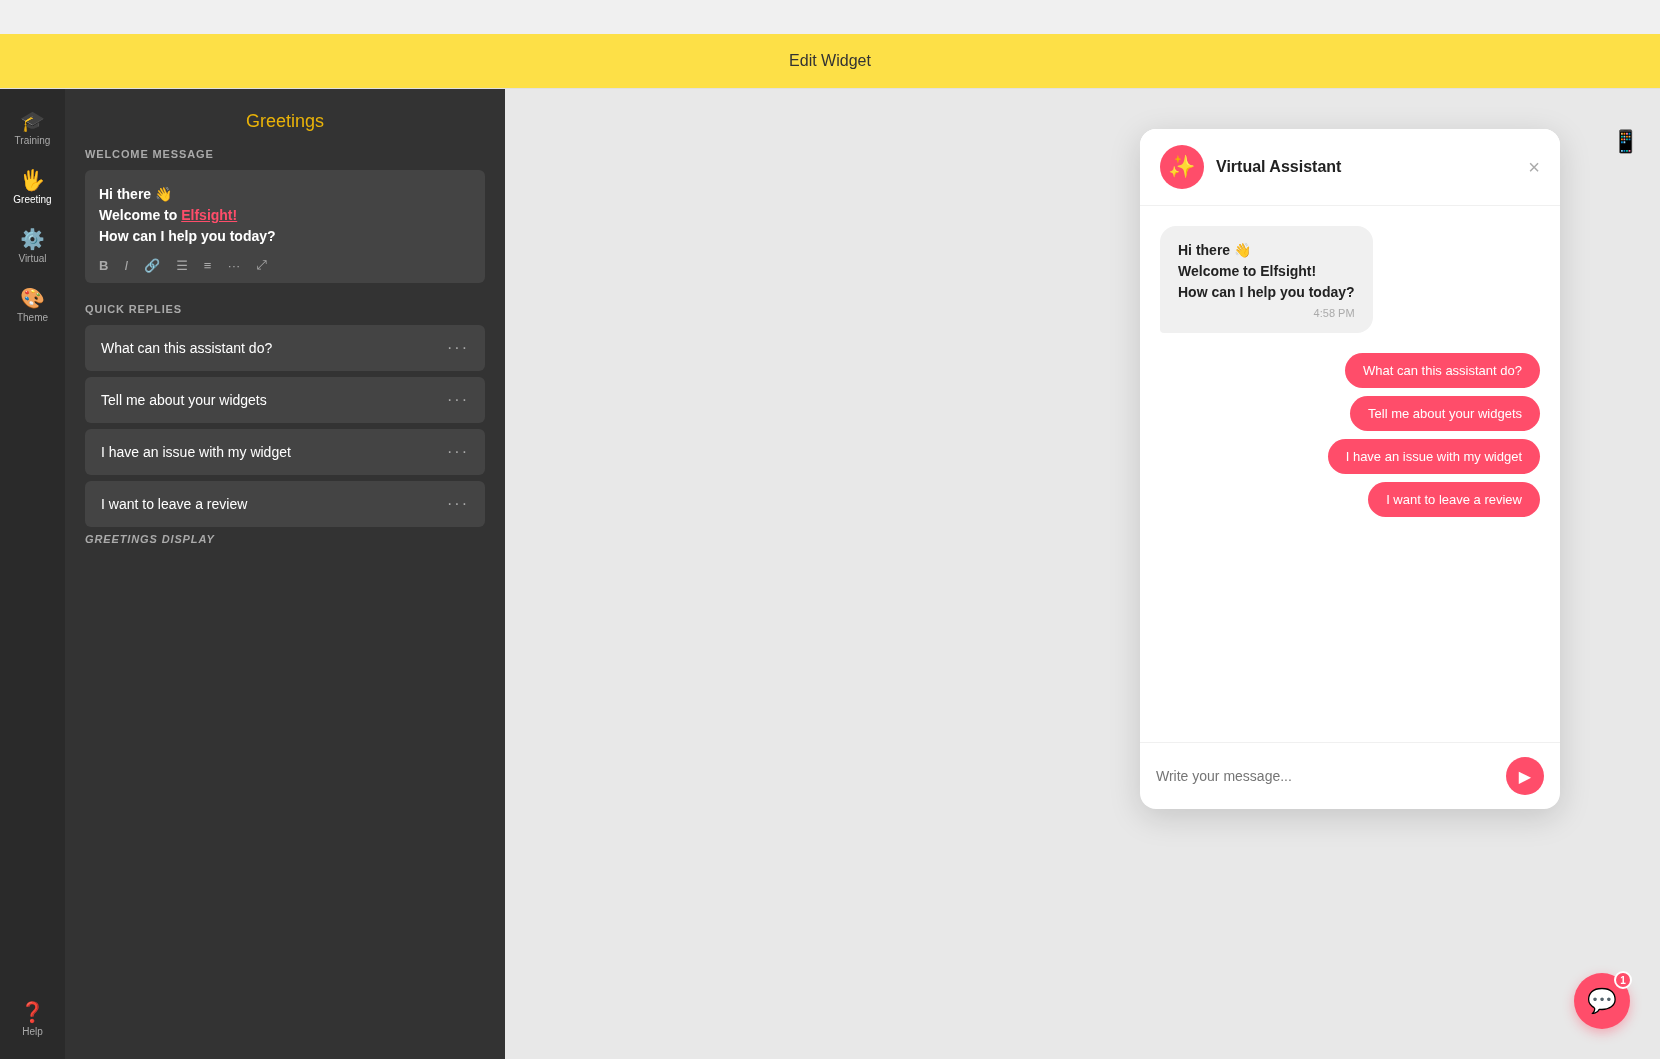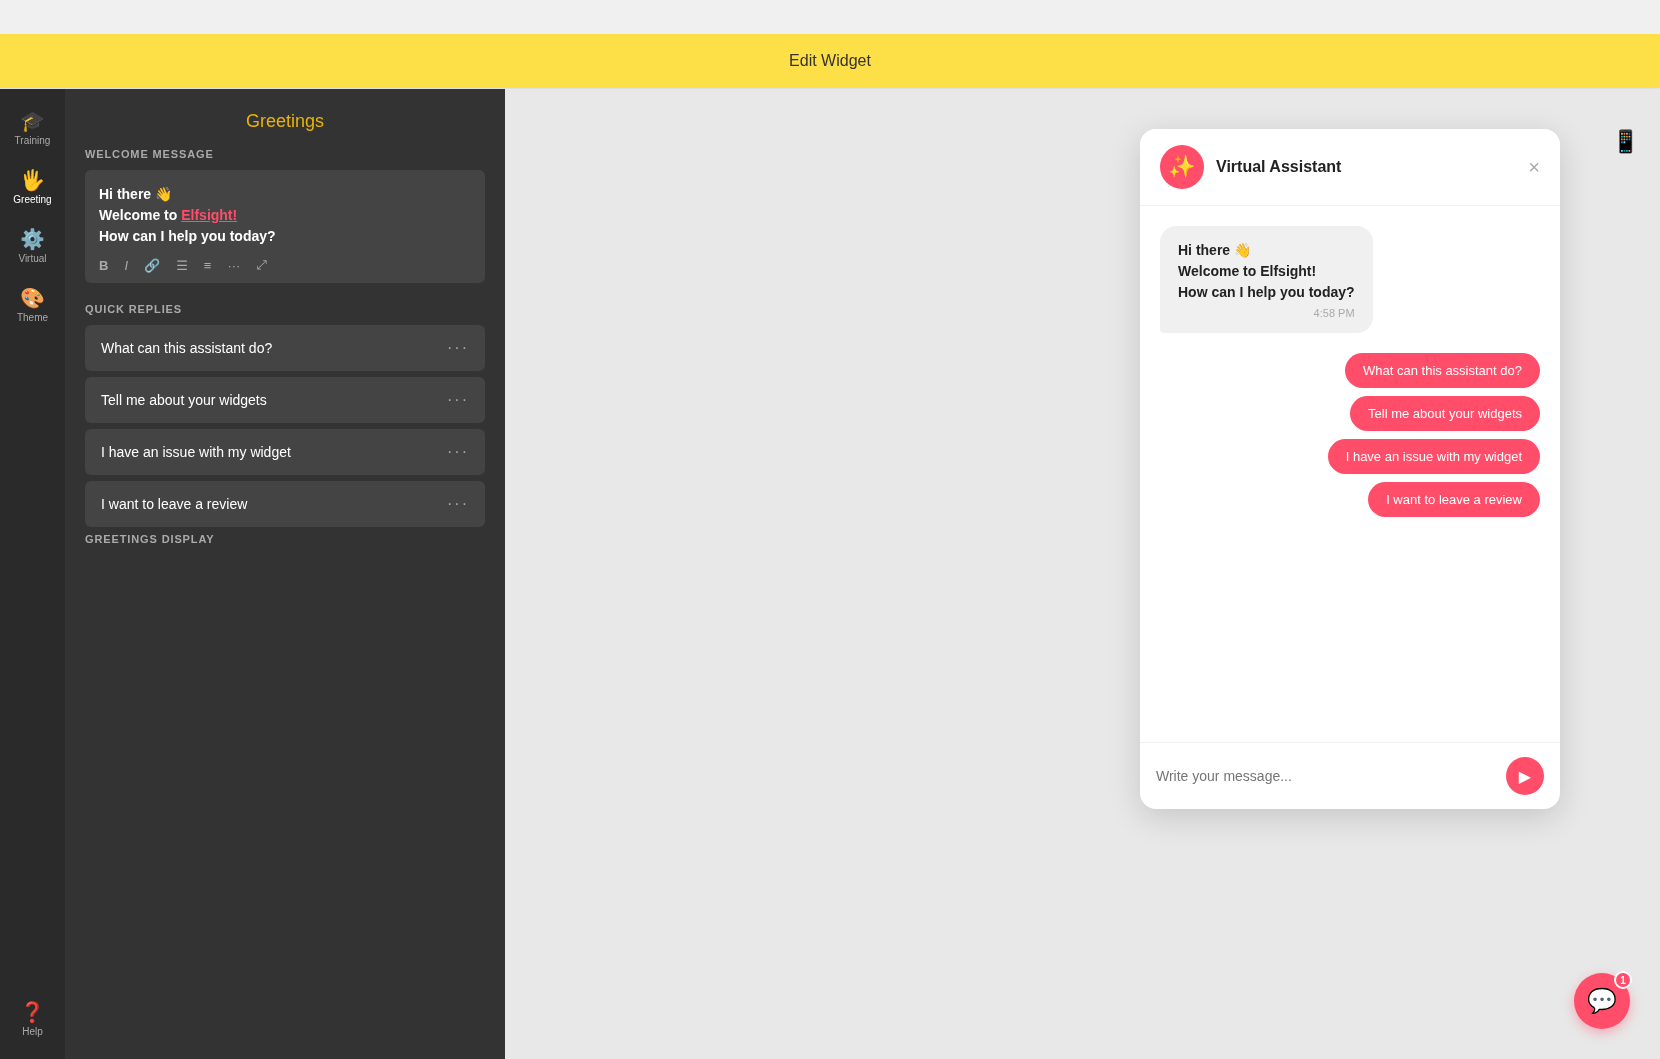--- a/index.html
+++ b/index.html
@@ -183,20 +183,21 @@
       margin-bottom: 20px;
     }
 
     .greetings-display-label {
       color: #aaaaaa;
       font-size: 11px;
       font-weight: 600;
       letter-spacing: 0.08em;
       text-transform: uppercase;
       margin-bottom: 5px;
+      font-style: italic;
     }
 
     
     .left-panel-bottom {
       padding: 14px 20px;
       background: #333333;
       border-top: 1px solid #444;
     }
     .add-to-website-btn {
       background: #4CAF50;

